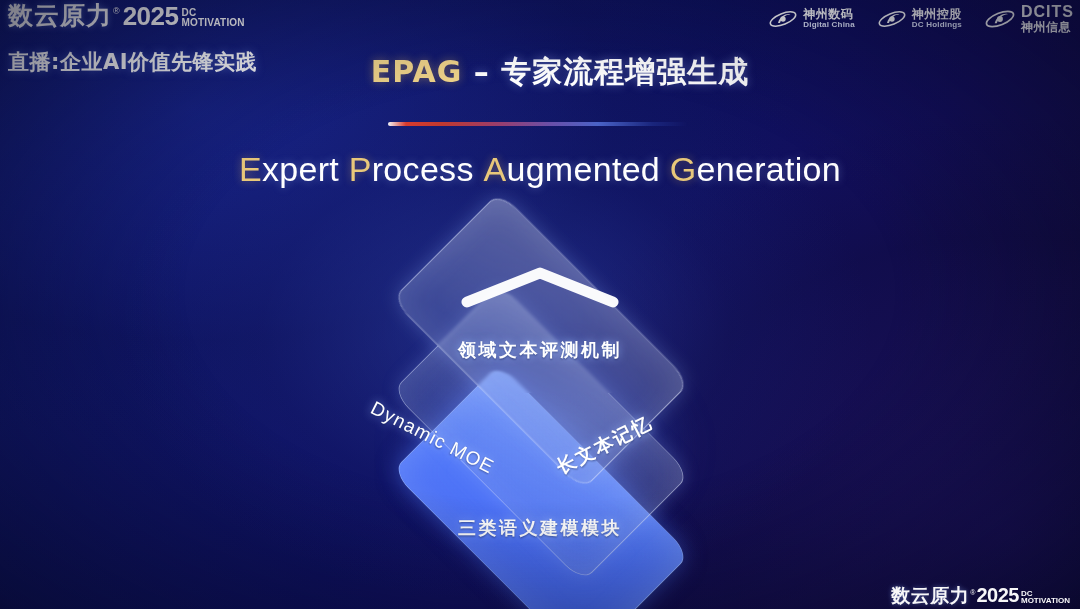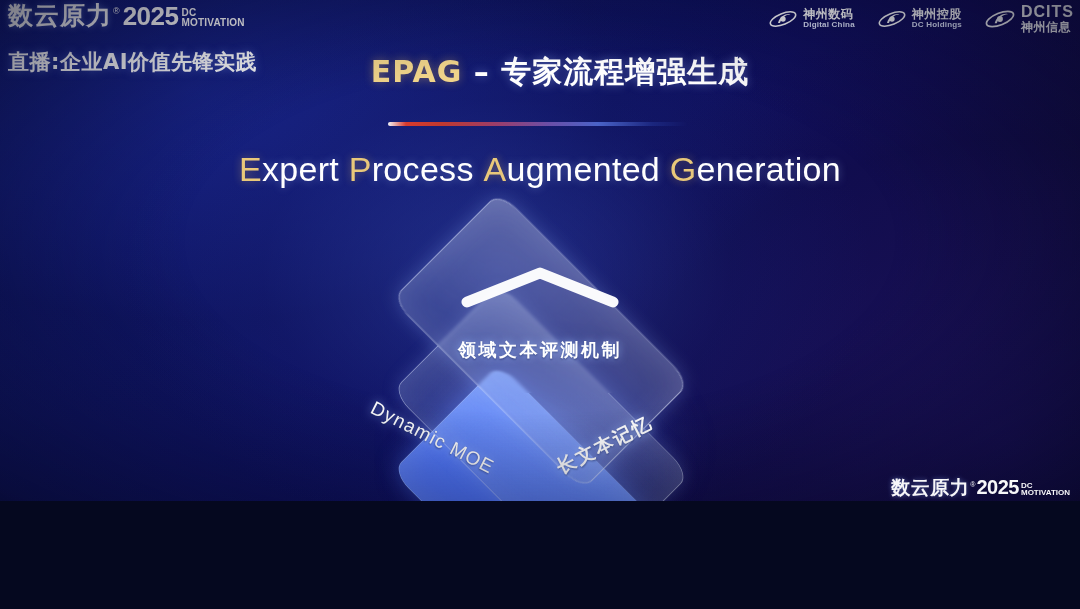--- a/index.html
+++ b/index.html
@@ -7,21 +7,21 @@
     padding: 0;
     background: #05081f;
   }
   body {
     font-family: "Liberation Sans", "DejaVu Sans", sans-serif;
   }
 
   #slide {
     position: relative;
     width: 1080px;
-    height: 501px;
+    height: 609px;
     overflow: hidden;
     background:
       radial-gradient(ellipse 520px 380px at 46% 54%, rgba(58,82,190,0.42) 0%, rgba(30,40,130,0.18) 45%, rgba(0,0,0,0) 72%),
       radial-gradient(ellipse 760px 420px at 18% 18%, rgba(24,36,136,0.90) 0%, rgba(14,20,92,0.45) 55%, rgba(0,0,0,0) 80%),
       radial-gradient(ellipse 620px 500px at 93% 88%, rgba(28,18,96,0.85) 0%, rgba(12,9,52,0.35) 60%, rgba(0,0,0,0) 85%),
       linear-gradient(125deg, #131d78 0%, #101668 26%, #0e1160 48%, #130f5c 68%, #160f4e 84%, #0d0a36 100%);
   }
 
   
   .vignette {

